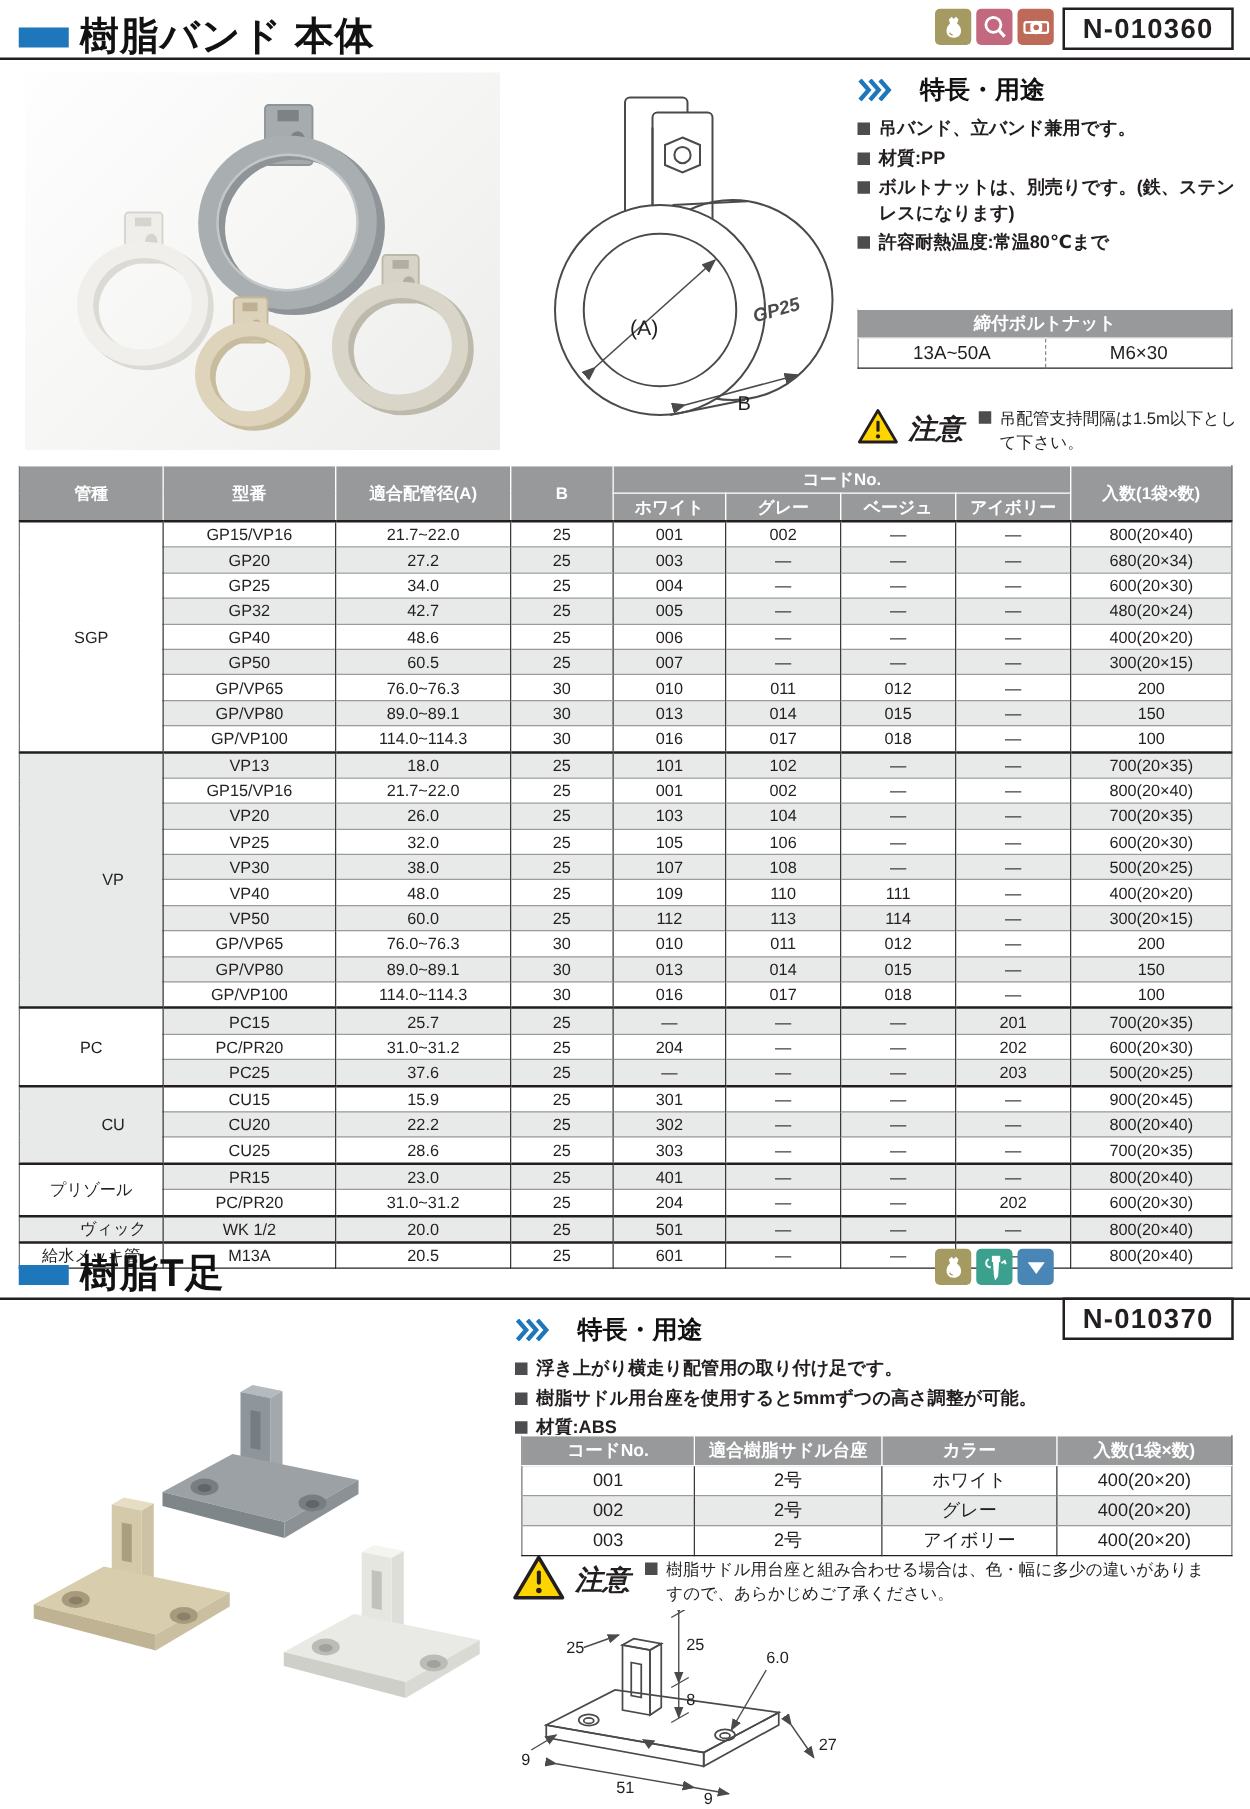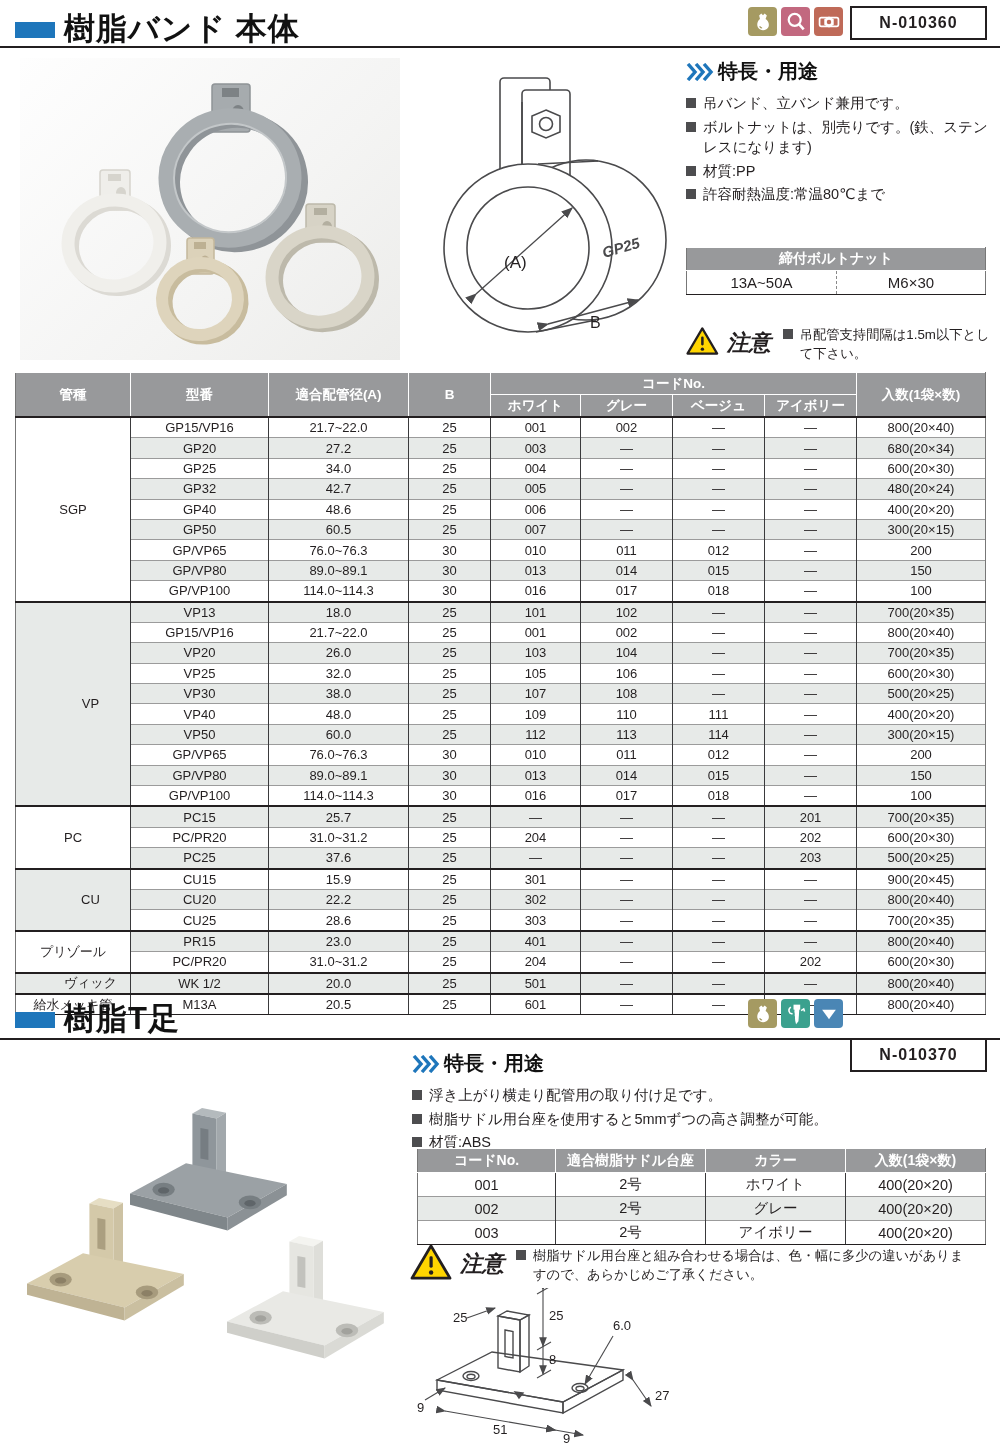--- a/index.html
+++ b/index.html
@@ -7,26 +7,26 @@
     width:1000px;height:1447px;position:relative;background:#fff;
     font-family:"Liberation Sans","DejaVu Sans",sans-serif;color:#231f20;overflow:hidden;
   }
   .abs{position:absolute;}
   
   .sec-dash{position:absolute;width:40px;height:16px;background:#1e76bb;}
   .sec-title{position:absolute;font-size:31px;font-weight:800;letter-spacing:1px;color:#111;}
   .sec-rule{position:absolute;left:0;width:1000px;height:2px;background:#231f20;}
   .icon{position:absolute;width:29px;height:29px;border-radius:4px;display:flex;align-items:center;justify-content:center;}
   .ncode{position:absolute;width:133px;height:30px;border:2px solid #231f20;background:#fff;
-    display:flex;align-items:center;justify-content:center;font-size:16px;font-weight:bold;letter-spacing:1px;}
+    display:flex;align-items:center;justify-content:center;font-size:22px;font-weight:bold;letter-spacing:1px;}
   
-  .feat-head{display:flex;align-items:center;gap:4px;}
+  .feat-head{display:flex;align-items:center;gap:22px;}
   .feat-head .t{font-size:20px;font-weight:bold;color:#111;}
   .feat-list{list-style:none;margin:8px 0 0 0;padding:0;}
-  .feat-list li{display:flex;font-size:14.5px;line-height:1.42;margin-bottom:3px;}
+  .feat-list li{display:flex;font-size:14.5px;line-height:1.42;margin-bottom:3px;font-weight:bold;}
   .bullet{flex:none;width:10px;height:10px;background:#4d4d4f;margin:5px 7px 0 0;}
   
   table{border-collapse:collapse;table-layout:fixed;}
   .gtable thead th{background:#98999b;color:#fff;font-weight:bold;border:1px solid #fff;padding:0;}
   .gtable{border-top:1px solid #777;}
   .gtable tbody td{text-align:center;padding:0;border-top:1px solid #9b9b9b;
     border-left:1px solid #3a3a3c;border-right:1px solid #3a3a3c;}
   .gtable tbody tr:last-child td{border-bottom:1.5px solid #231f20;}
   .gtable td:first-child,.gtable th:first-child{border-left:1px solid #777;}
   .gtable td:last-child,.gtable th:last-child{border-right:1px solid #777;}
@@ -165,25 +165,25 @@
     </svg>
     <span class="t">特長・用途</span>
   </div>
   <ul class="feat-list" id="features1">
       <li>
         <span class="bullet"></span>
         <span>吊バンド、立バンド兼用です。</span>
       </li>
       <li>
         <span class="bullet"></span>
-        <span>ボルトナットは、別売りです。(鉄、ステンレスになります)</span>
+        <span>材質:PP</span>
       </li>
       <li>
         <span class="bullet"></span>
-        <span>材質:PP</span>
+        <span>ボルトナットは、別売りです。(鉄、ステンレスになります)</span>
       </li>
       <li>
         <span class="bullet"></span>
         <span>許容耐熱温度:常温80℃まで</span>
       </li>
     </ul>
 </div>
 
 <table class="gtable bolt abs" style="left:686px;top:247px;">
   <colgroup>

